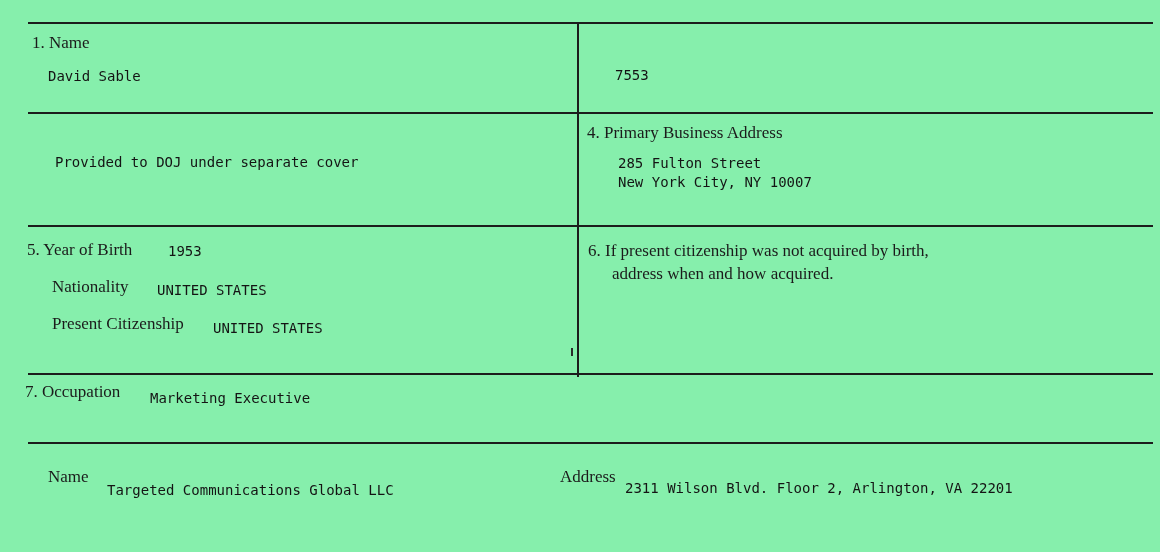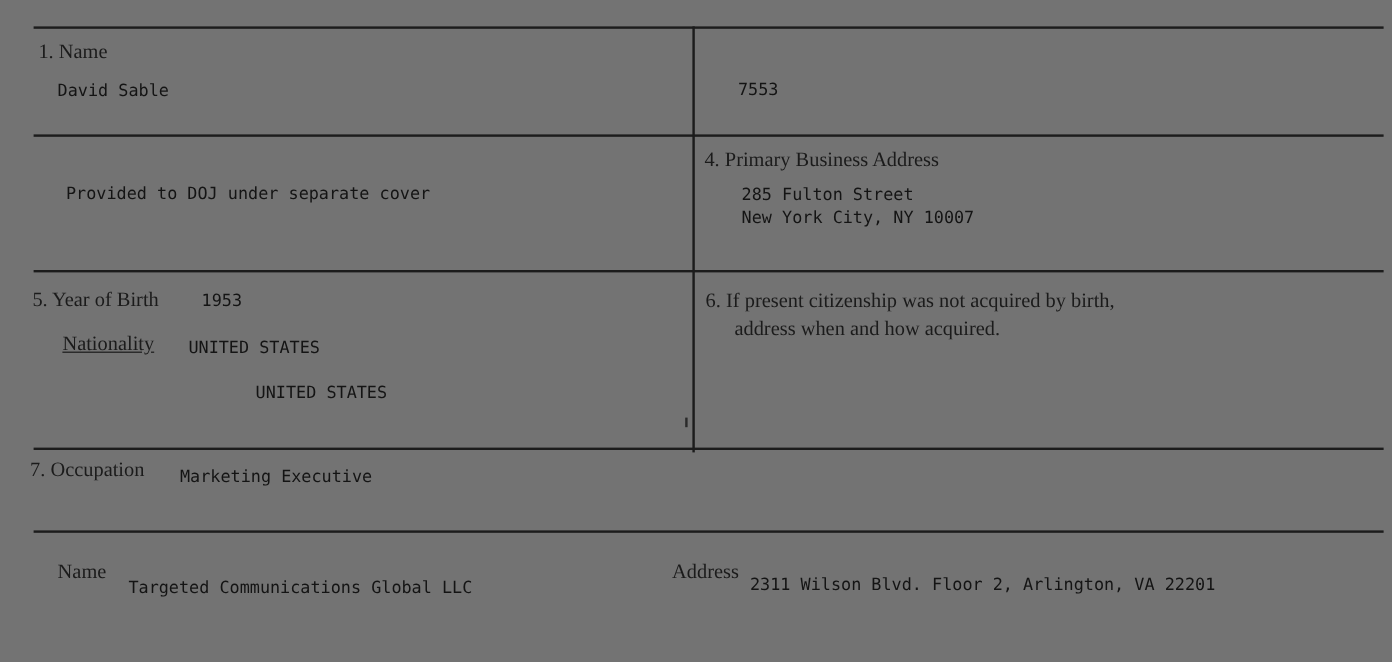--- a/index.html
+++ b/index.html
@@ -1,21 +1,21 @@
 <!DOCTYPE html>
 <html><head>
 <meta charset="utf-8">
 <style>
   * { margin: 0; padding: 0; box-sizing: border-box; }
   html, body { background: #ffffff; }
   .page {
     position: relative;
     width: 1160px;
     height: 552px;
-    background: #737373;
+    background: #86efac;
     font-family: "Liberation Serif", serif;
     color: #1b1b1b;
     overflow: hidden;
   }
   .hline {
     position: absolute;
     left: 28px;
     width: 1125px;
     height: 2px;
     background: #1c1c1c;
@@ -67,22 +67,23 @@
   <div class="value" style="left:615px; top:66px;">7553</div>
 
   <div class="value" style="left:55px; top:153px;">Provided to DOJ under separate cover</div>
 
   <div class="label" style="left:587px; top:123px;">4. Primary Business Address</div>
   <div class="value" style="left:618px; top:154px;">285 Fulton Street
 New York City, NY 10007</div>
 
   <div class="label" style="left:27px; top:240px;">5. Year of Birth</div>
   <div class="value" style="left:168px; top:242px;">1953</div>
-  <div class="label" style="left:52px; top:277px;text-decoration:underline;">Nationality</div>
+  <div class="label" style="left:52px; top:277px;">Nationality</div>
   <div class="value" style="left:157px; top:281px;">UNITED STATES</div>
+  <div class="label" style="left:52px; top:314px;">Present Citizenship</div>
   <div class="value" style="left:213px; top:319px;">UNITED STATES</div>
 
   <div class="label" style="left:588px; top:241px;">6. If present citizenship was not acquired by birth,</div>
   <div class="label" style="left:612px; top:264px;">address when and how acquired.</div>
 
   <div class="label" style="left:25px; top:382px;">7. Occupation</div>
   <div class="value" style="left:150px; top:389px;">Marketing Executive</div>
 
   <div class="label" style="left:48px; top:467px;">Name</div>
   <div class="value" style="left:107px; top:481px;">Targeted Communications Global LLC</div>

